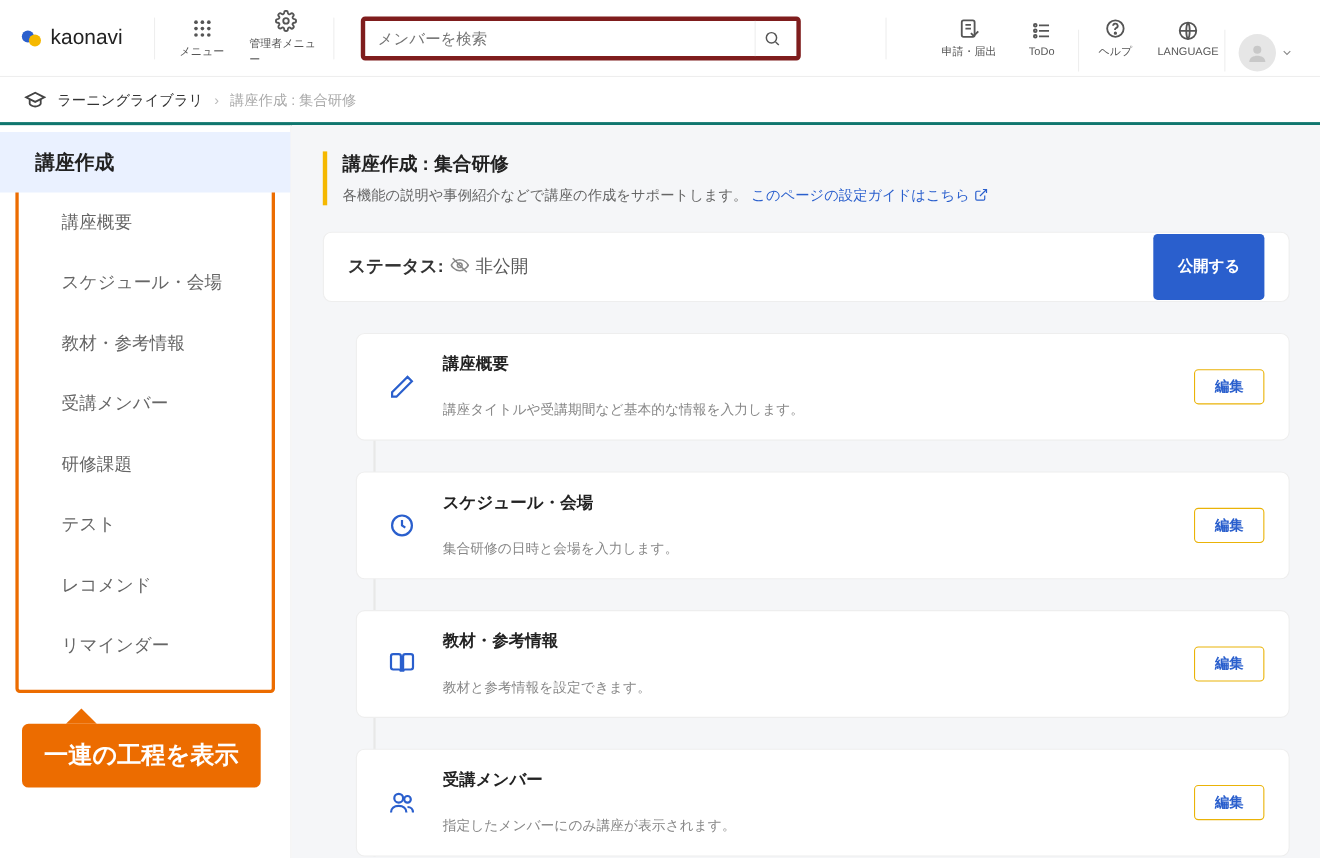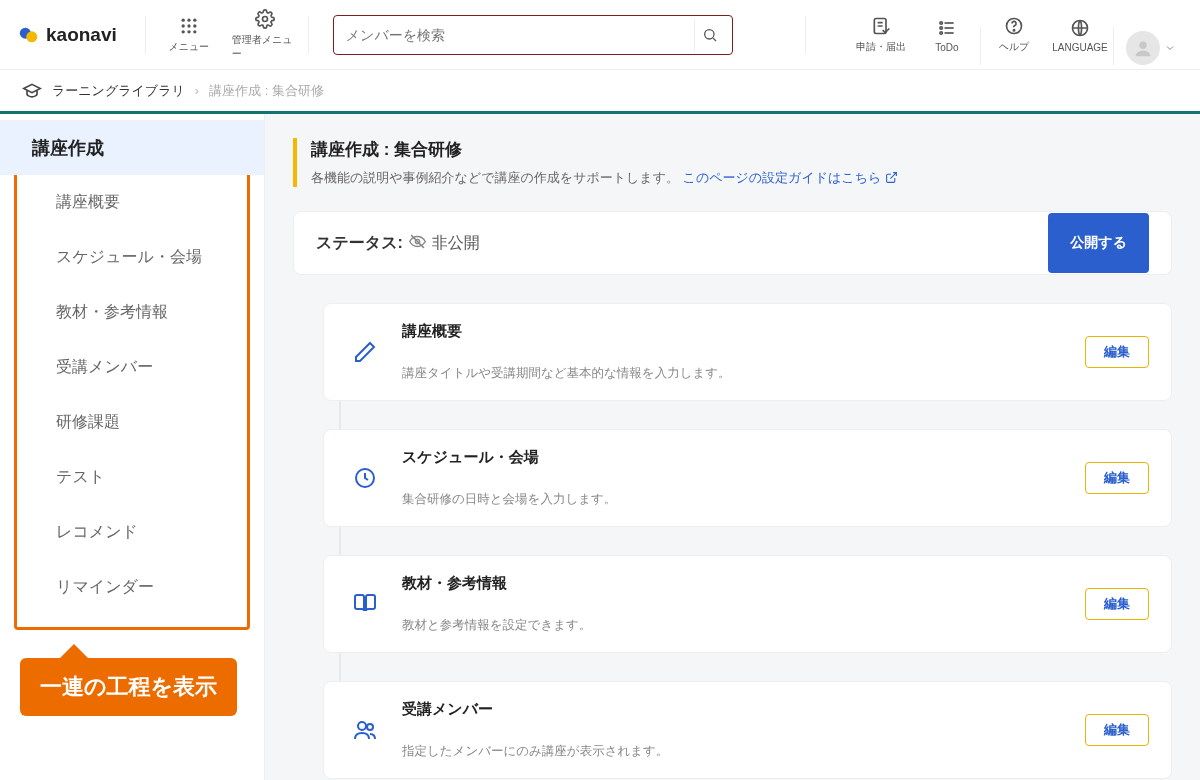--- a/index.html
+++ b/index.html
@@ -1,25 +1,25 @@
 <!DOCTYPE html>
 <html><head>
   <meta charset="utf-8">
   <style>
     * { margin: 0; padding: 0; box-sizing: border-box; }
     body { font-family: -apple-system, "Hiragino Sans", "Hiragino Kaku Gothic ProN", Meiryo, sans-serif; background: #f5f6f8; color: #333; }
     .viewport { width: 1200px; height: 780px; margin: 0 auto; background: #fff; overflow: hidden; position: relative; }
     .topbar { height: 70px; display: flex; align-items: center; padding: 0 18px; border-bottom: 1px solid #eee; background: #fff; gap: 10px; }
-    .logo { display: flex; align-items: center; gap: 6px; font-weight: 700; font-size: 19px; color: #222; padding-right: 18px; }
+    .logo { display: flex; align-items: center; gap: 6px; font-weight: 400; font-size: 19px; color: #222; padding-right: 18px; }
     .logo-mark { width: 22px; height: 22px; }
     .vdiv { width: 1px; height: 38px; background: #eee; }
     .top-menu-btn { display: flex; flex-direction: column; align-items: center; justify-content: center; gap: 3px; width: 66px; height: 60px; cursor: pointer; font-size: 10px; color: #555; }
     .top-menu-btn .icon { width: 22px; height: 22px; color: #555; display:flex; align-items:center; justify-content:center; }
     .search-wrap { flex: 1; display: flex; align-items: center; padding-left: 14px; }
-    .search-field { display:flex; align-items:center; border:1px solid #7f1d1d; border-radius:4px; height:40px; width: 400px; padding: 0 6px 0 12px; }
+    .search-field { display:flex; align-items:center; border:4px solid #7f1d1d; border-radius:4px; height:40px; width: 400px; padding: 0 6px 0 12px; }
     .search-field input { border:none; outline:none; flex:1; font-size:14px; color:#555; }
     .search-field .sicon { width:32px; height:32px; display:flex; align-items:center; justify-content:center; border-left:1px solid #eee; color:#555; cursor:pointer; }
     .right-actions { display:flex; align-items:flex-end; gap: 0; margin-left: 32px; }
     .avatar { width:34px; height:34px; border-radius:50%; background:#e6e6e6; display:flex; align-items:center; justify-content:center; color:#bbb; margin-left:12px; }
     .avatar-wrap { display:flex; align-items:center; gap:4px; cursor:pointer; padding-right:6px;}
     .chev { color:#888; font-size:12px;}
     .breadcrumb { height:44px; display:flex; align-items:center; gap:10px; padding: 0 22px; border-bottom:3px solid #0f766e; font-size:13px; color:#555; background:#fff; }
     .breadcrumb .bicon { width:20px; height:20px; color:#444; }
     .breadcrumb .root { color:#333; font-weight:500; }
     .breadcrumb .sep { color:#bbb; }

